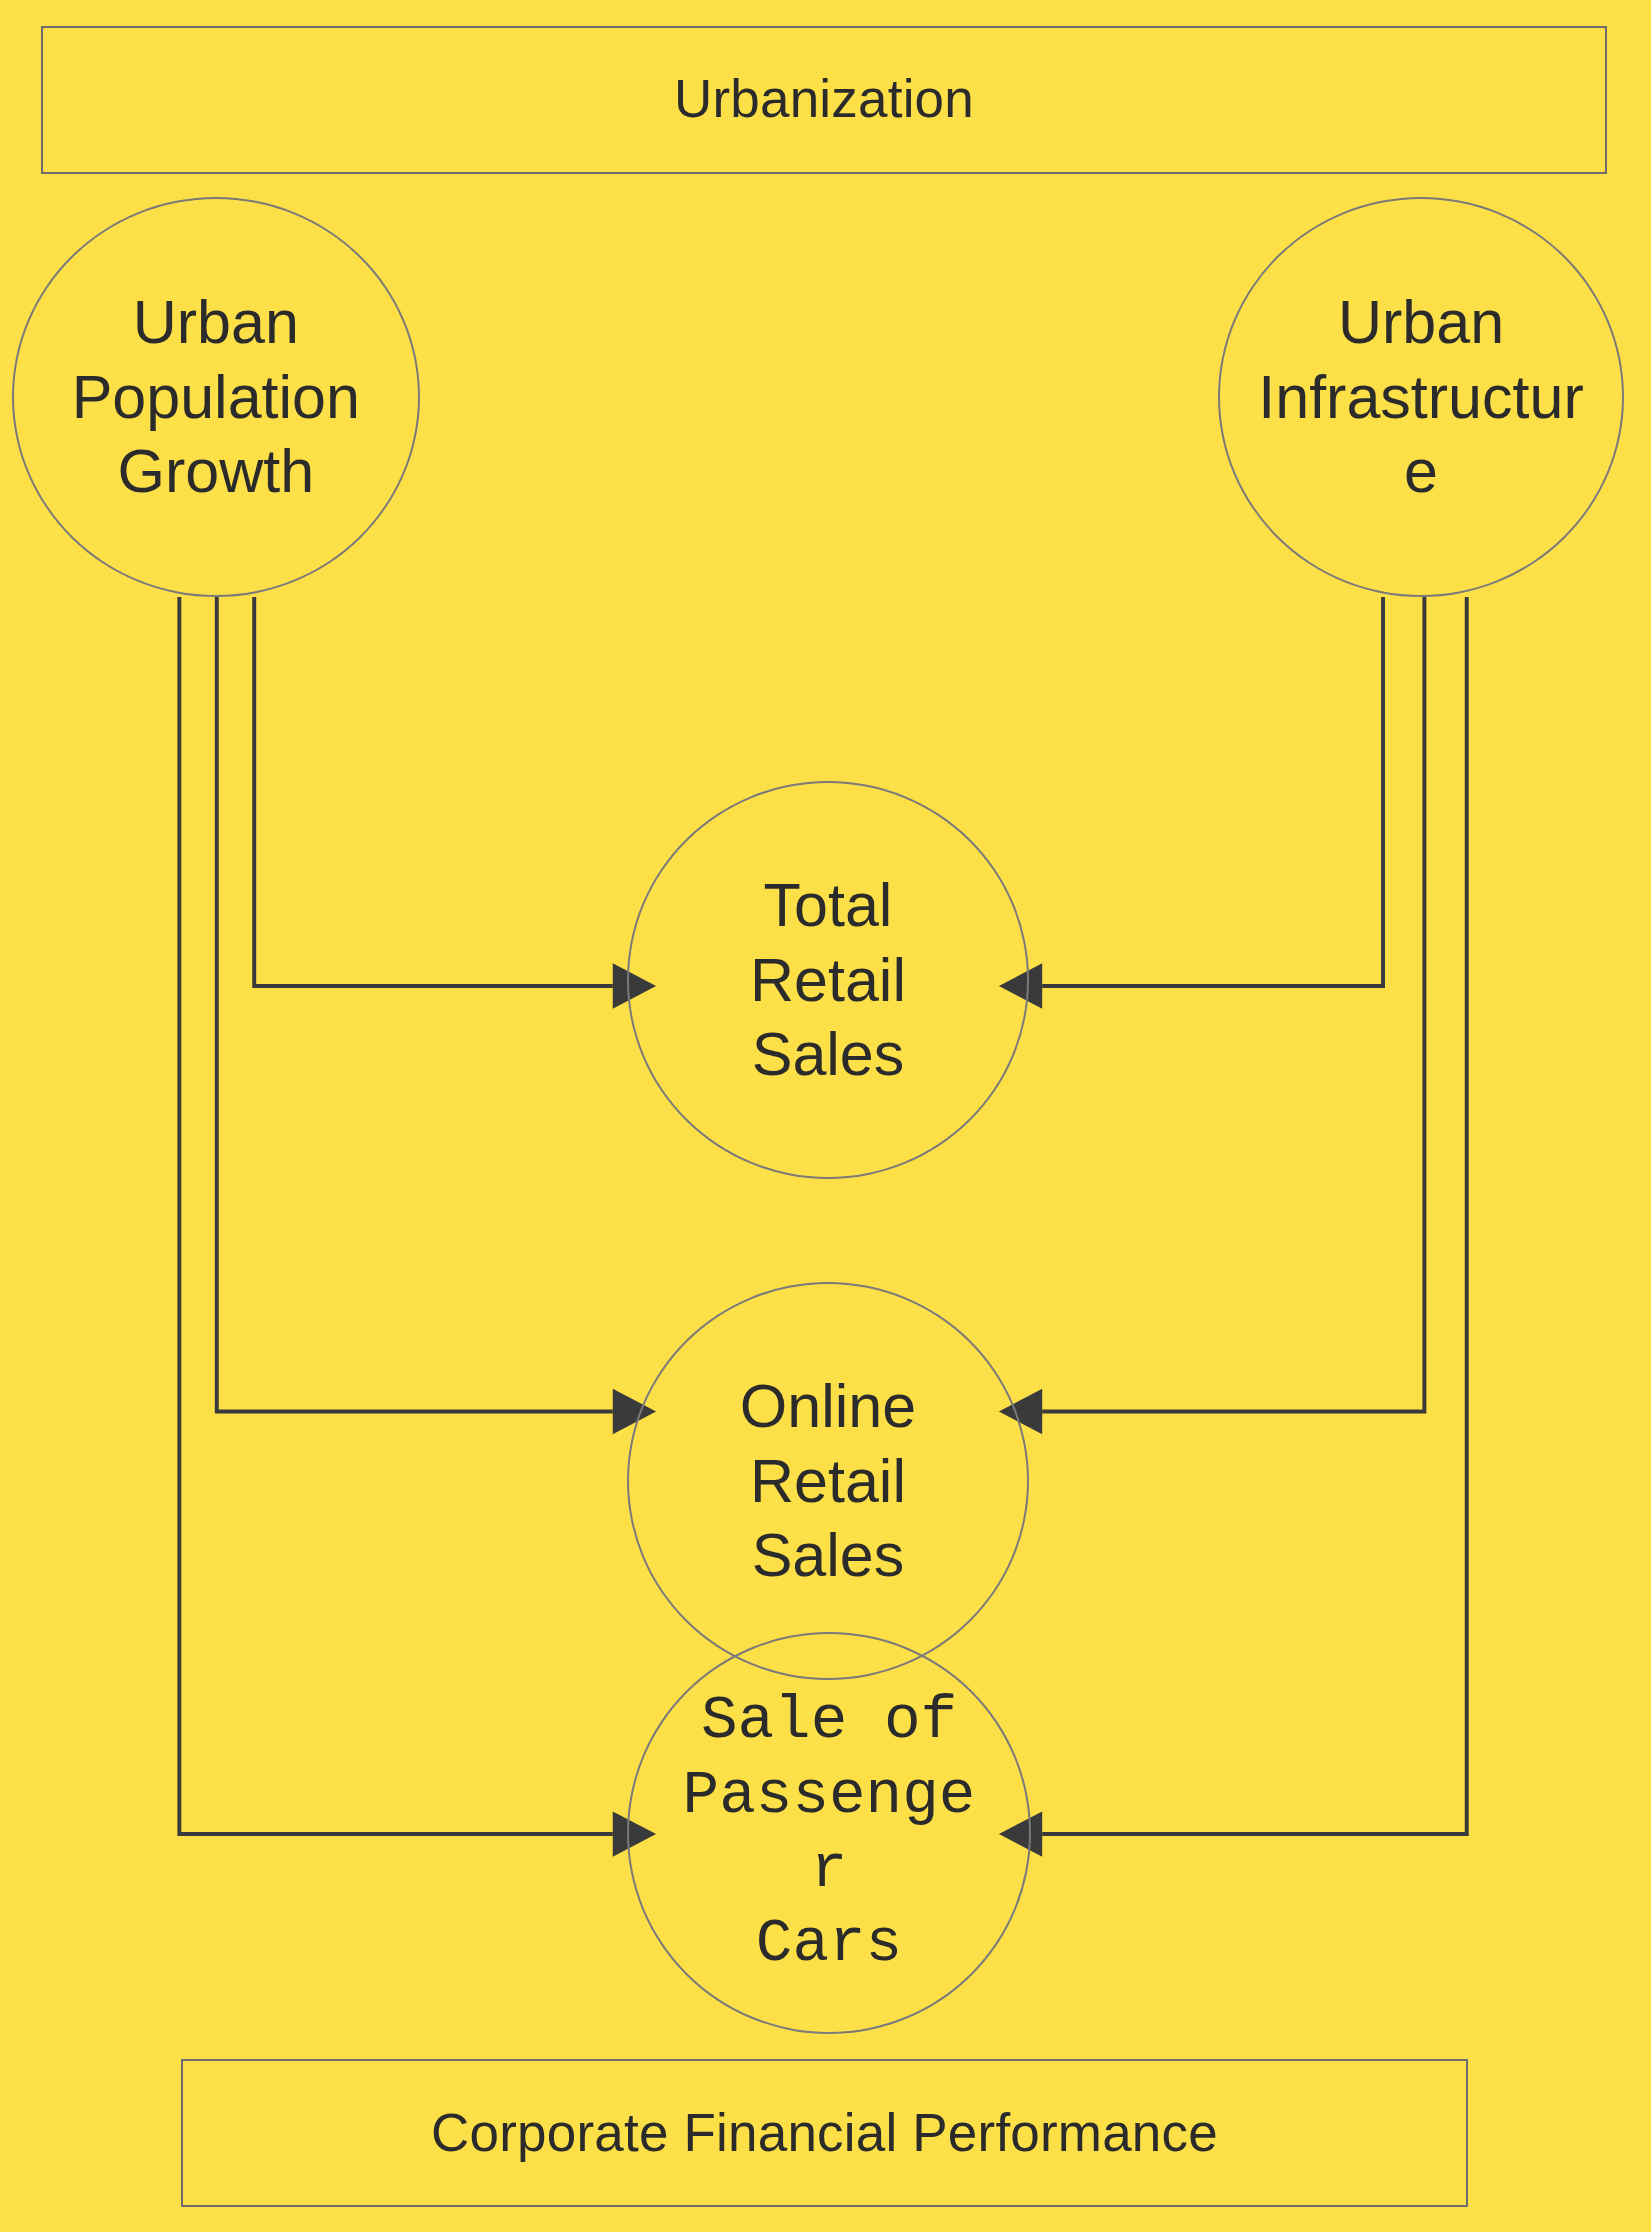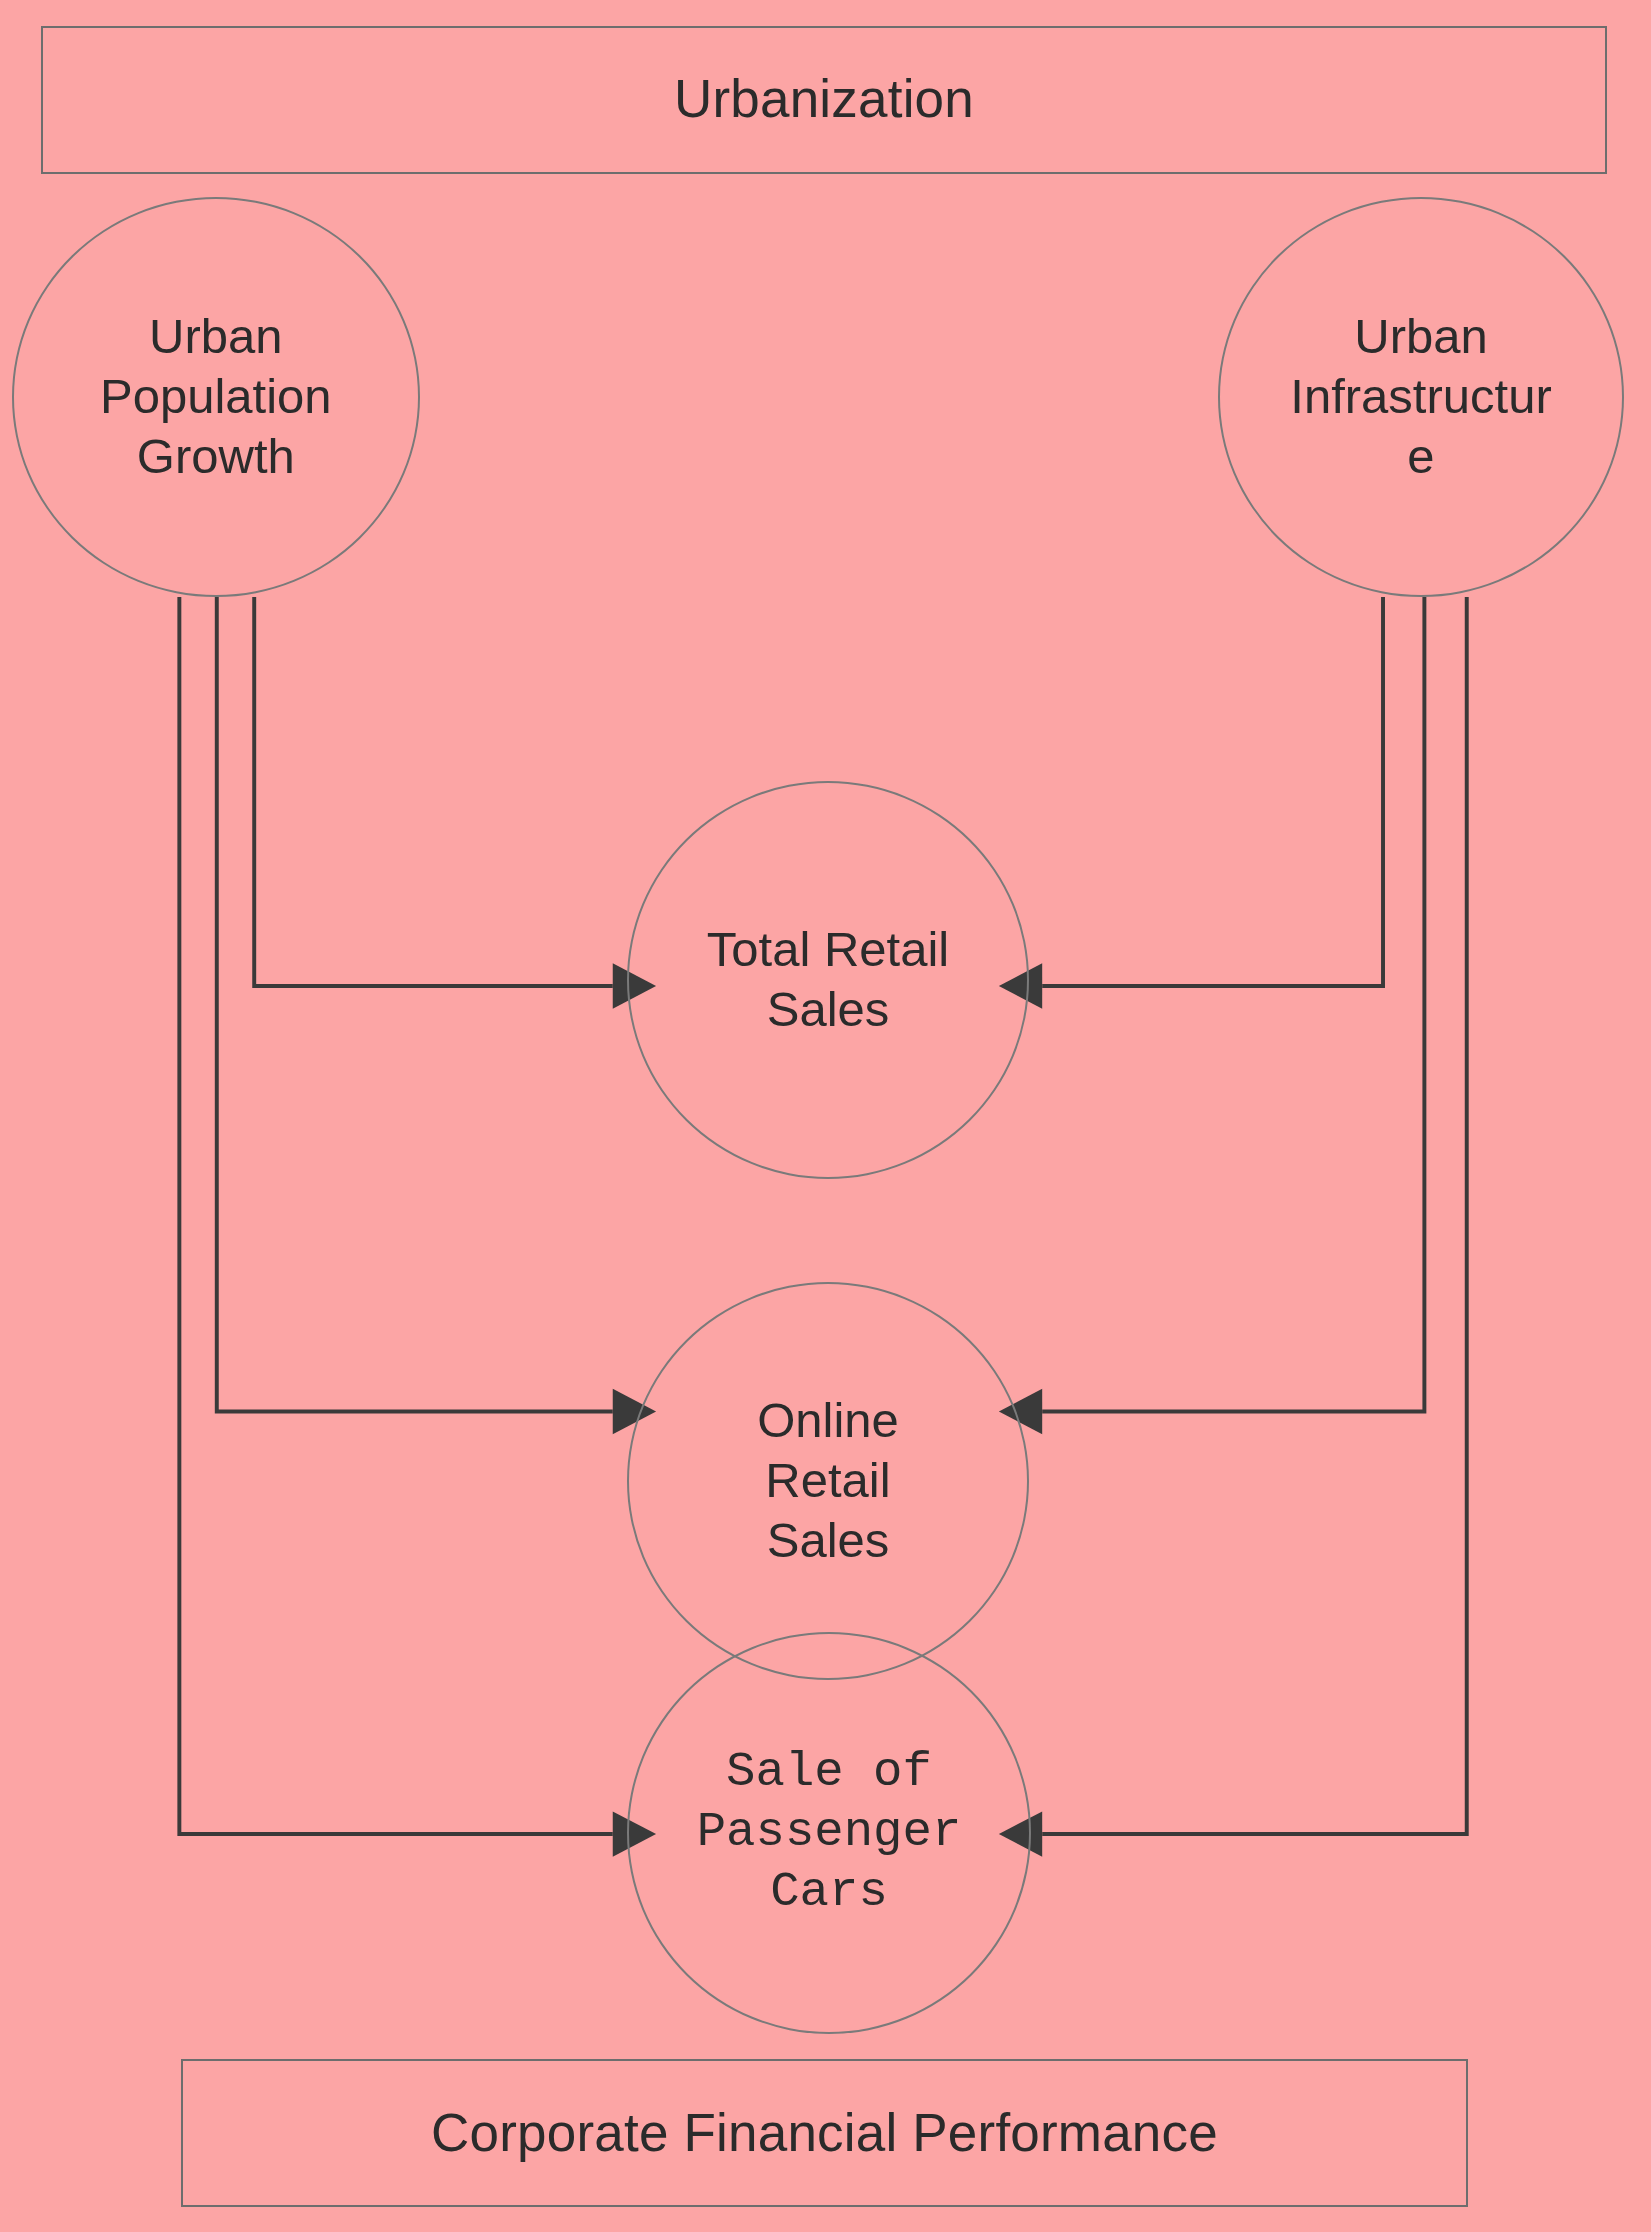--- a/index.html
+++ b/index.html
@@ -10,21 +10,21 @@
   }
   body {
     font-family: "Liberation Sans", "DejaVu Sans", sans-serif;
     color: #2b2b2b;
     -webkit-font-smoothing: antialiased;
   }
   #diagram-root {
     position: relative;
     width: 1652px;
     height: 2232px;
-    background: #fca5a5;
+    background: #fde047;
     overflow: hidden;
   }
   #diagram-svg {
     position: absolute;
     top: 0;
     left: 0;
     width: 1652px;
     height: 2232px;
     display: block;
   }
@@ -64,21 +64,21 @@
     position: absolute;
     box-sizing: border-box;
     border: 2px solid #7a7a7a;
     border-radius: 50%;
     background: transparent;
     display: flex;
     align-items: center;
     justify-content: center;
   }
   .node-label {
-    font-size: 49px;
+    font-size: 61px;
     font-weight: 400;
     line-height: 1.22;
     text-align: center;
     color: #2b2b2b;
     padding: 0 3.9px;
     word-break: break-word;
     white-space: pre-line;
   }
   #node-urban-population-growth {
     left: 11.8px;  top: 197px;  width: 408px;  height: 400px;

